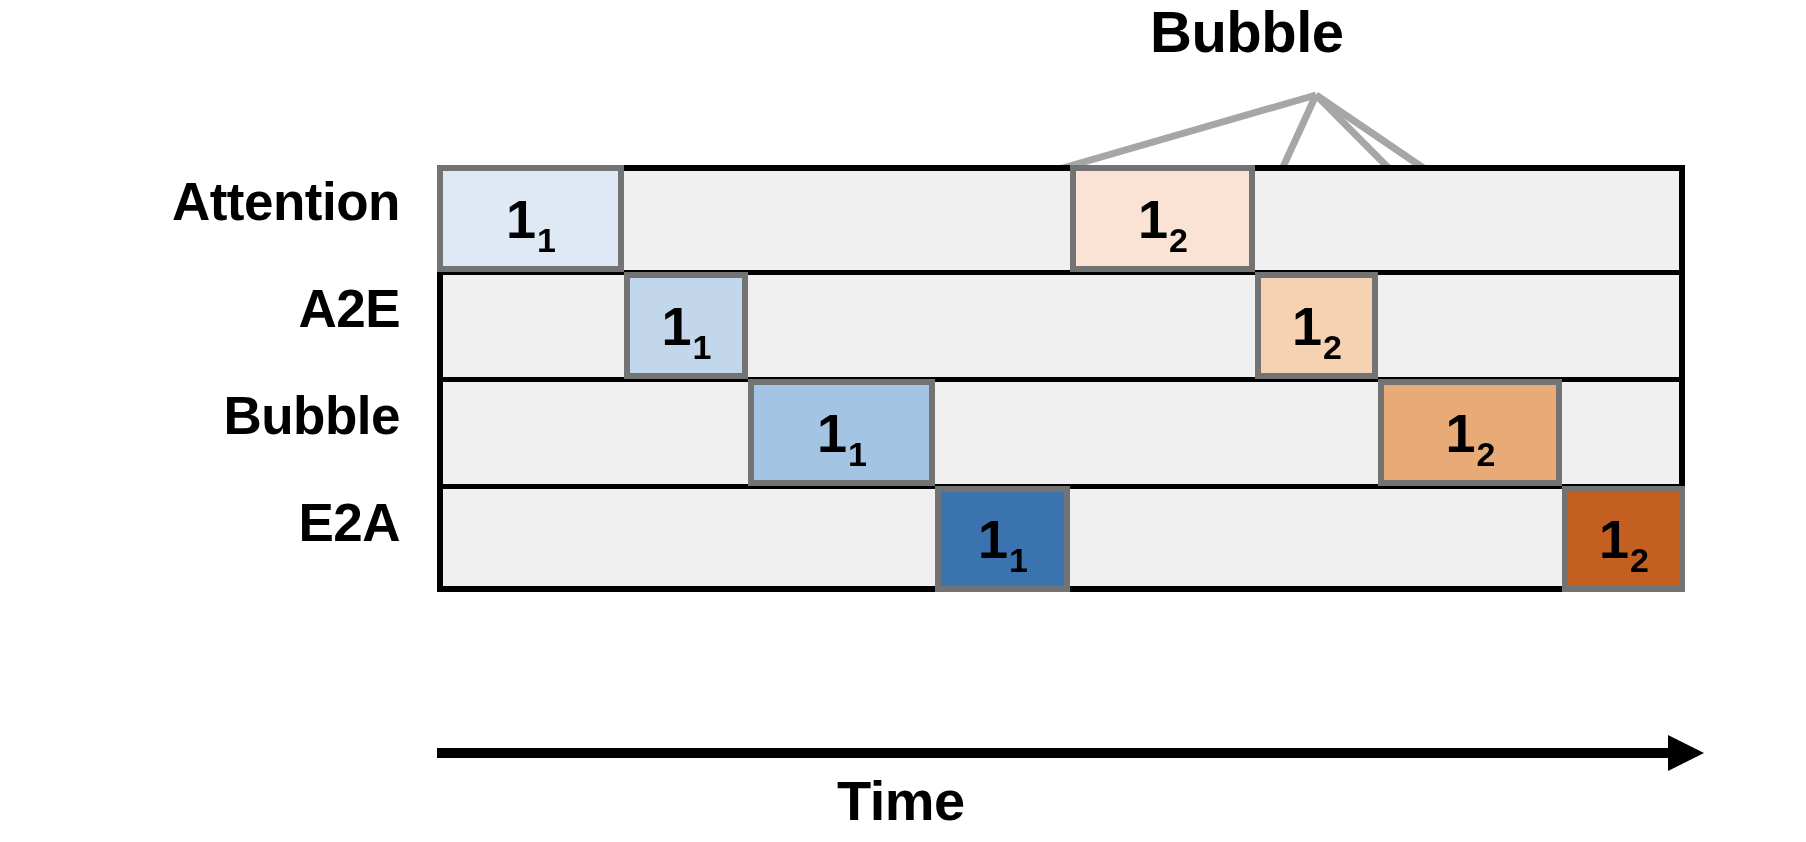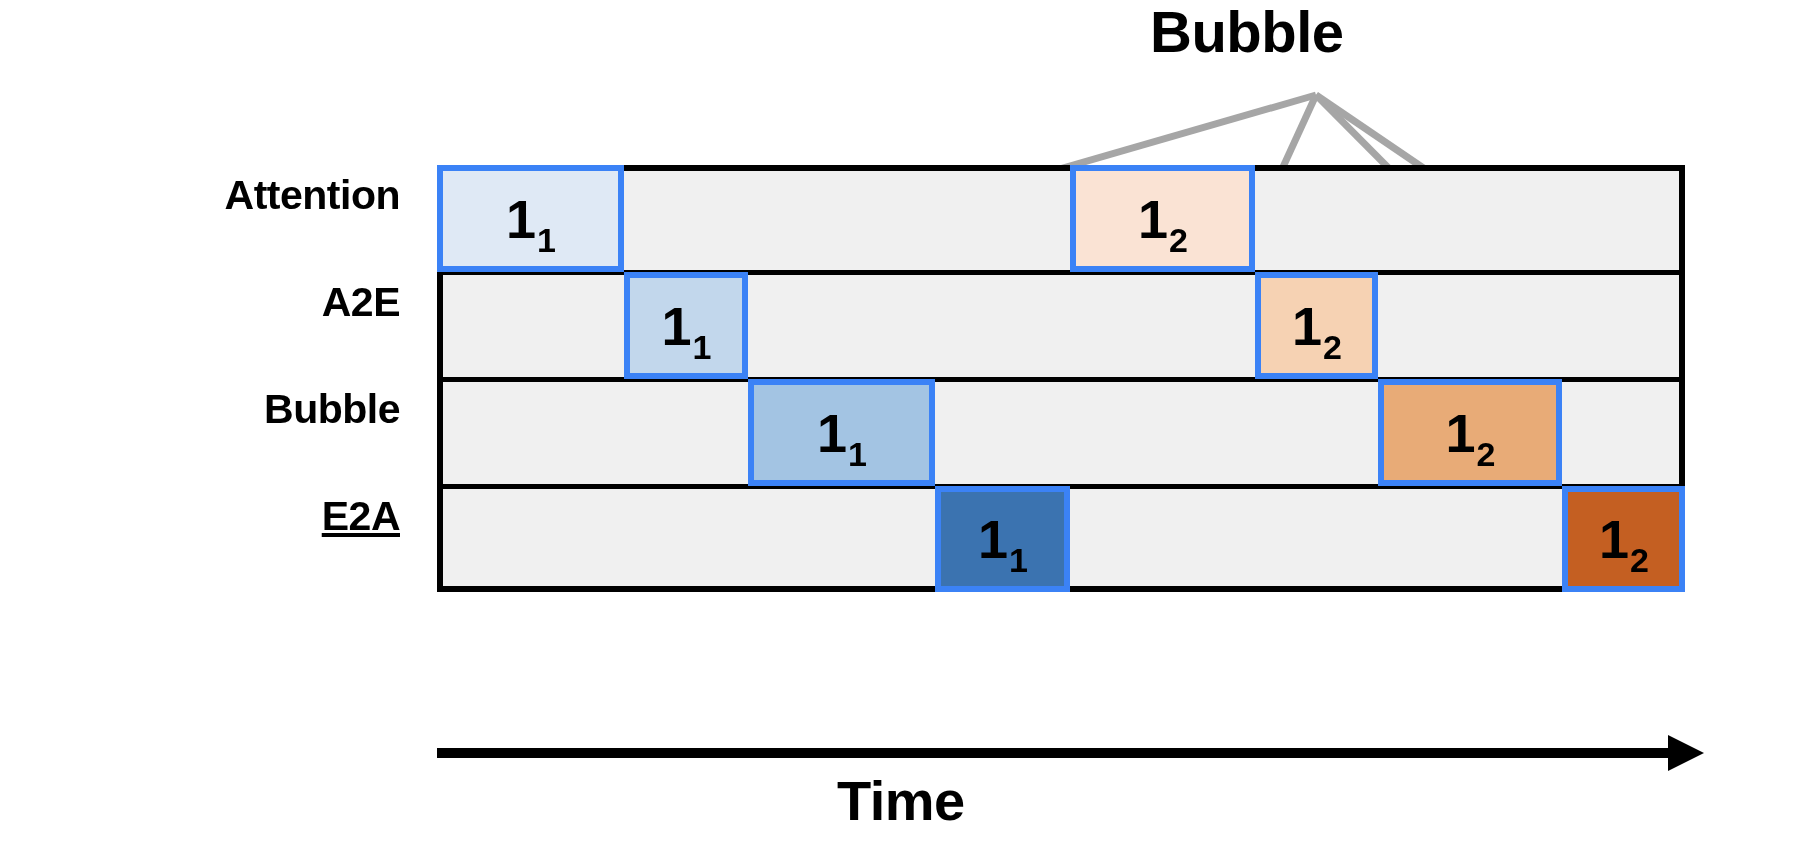--- a/index.html
+++ b/index.html
@@ -31,21 +31,21 @@
     letter-spacing: -0.5px;
     line-height: 1.05;
   }
 
   
   .row-label {
     position: absolute;
     right: 1406px; 
     width: 340px;
     text-align: right;
-    font-size: 41px;
+    font-size: 53px;
     font-weight: bold;
     color: #000000;
     line-height: 1;
     letter-spacing: -0.5px;
   }
 
   
   #grid-frame {
     position: absolute;
     left: 437px;
@@ -61,21 +61,21 @@
     left: 437px;
     width: 1248px;
     height: 5px;
     background: #000000;
   }
 
   
   .block {
     position: absolute;
     box-sizing: border-box;
-    border: 6px solid #3b82f6;
+    border: 6px solid #737373;
     display: flex;
     align-items: center;
     justify-content: center;
     color: #000000;
   }
   .block .lbl {
     font-size: 54px;
     font-weight: bold;
     line-height: 1;
     position: relative;
@@ -145,21 +145,21 @@
       <line x1="1316" y1="95" x2="890" y2="218"></line>
       <line x1="1316" y1="95" x2="1166" y2="422"></line>
       <line x1="1316" y1="95" x2="1494" y2="216"></line>
       <line x1="1316" y1="95" x2="1653" y2="434"></line>
     </g>
   </svg>
 
   <div class="row-label" style="top:175px;">Attention</div>
   <div class="row-label" style="top:282px;">A2E</div>
   <div class="row-label" style="top:389px;">Bubble</div>
-  <div class="row-label" style="top:496px;text-decoration:underline;">E2A</div>
+  <div class="row-label" style="top:496px;">E2A</div>
 
   <div id="grid-frame"></div>
   <div class="grid-row-sep" style="top:270px;"></div>
   <div class="grid-row-sep" style="top:377px;"></div>
   <div class="grid-row-sep" style="top:484px;"></div>
 
   <div class="block" style="left:437px; top:165px; width:187px; height:107px; background:#dfe9f5;">
     <span class="lbl"><span>1</span><span class="sub">1</span></span>
   </div>
 

